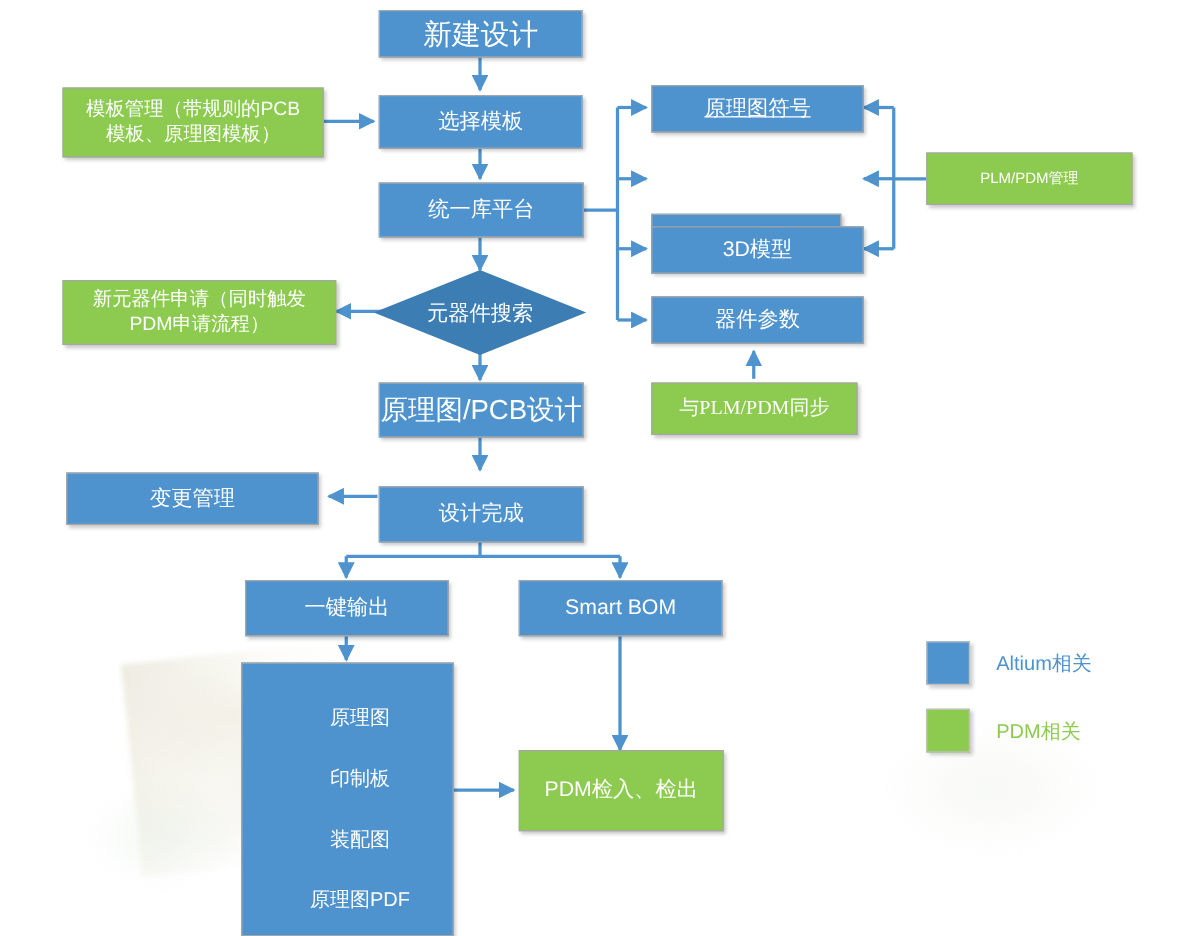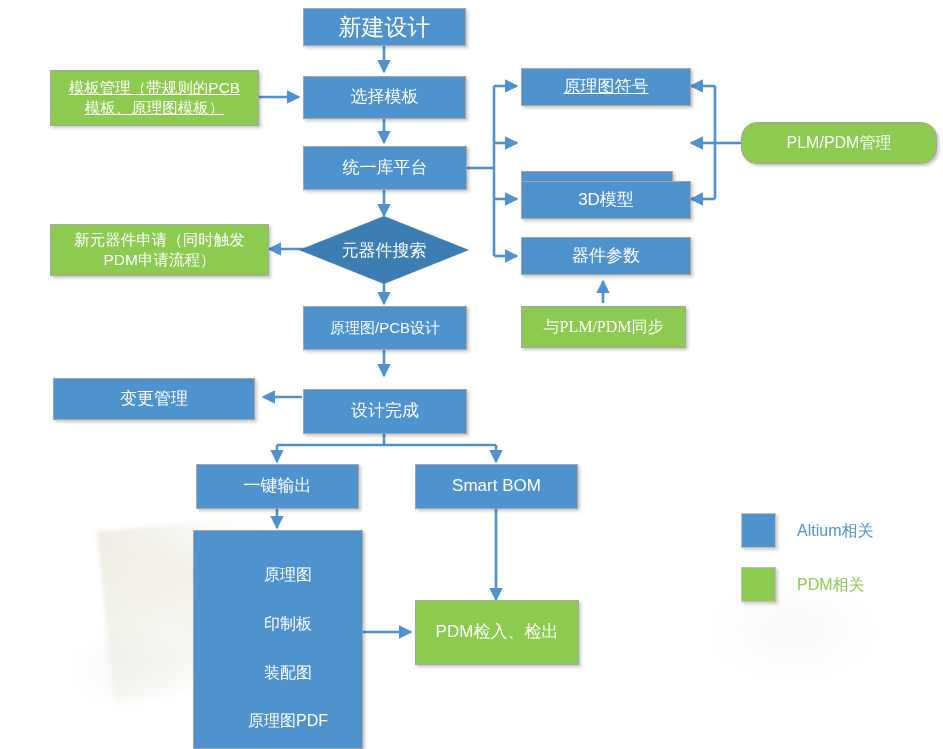--- a/index.html
+++ b/index.html
@@ -133,46 +133,46 @@
       <path d="M715,199 L691,199" marker-end="url(#ar)"></path>
 
       <path d="M603,303 L603,281" marker-end="url(#ar)"></path>
     </g>
   </svg>
 
   <div class="node blue" style="left:303px;top:8px;width:163px;height:38px;font-size:23px;">新建设计</div>
 
   <div class="node blue" style="left:303px;top:76px;width:163px;height:43px;font-size:17px;">选择模板</div>
 
-  <div class="node green" style="left:50px;top:70px;width:209px;height:56px;font-size:15.5px;text-decoration:underline;">模板管理（带规则的PCB
+  <div class="node green" style="left:50px;top:70px;width:209px;height:56px;font-size:15.5px;">模板管理（带规则的PCB
 模板、原理图模板）</div>
 
   <div class="node blue" style="left:303px;top:146px;width:164px;height:44px;font-size:17px;">统一库平台</div>
 
   <div class="node blue" style="left:521px;top:68px;width:170px;height:38px;font-size:17px;text-decoration:underline;">原理图符号</div>
 
   <div class="node blue" style="left:521px;top:124px;width:152px;height:38px;font-size:17px;margin-top:47px;">PCB封装</div>
 
   <div class="node blue" style="left:521px;top:181px;width:170px;height:38px;font-size:17px;">3D模型</div>
 
   <div class="node blue" style="left:521px;top:237px;width:170px;height:38px;font-size:17px;">器件参数</div>
 
-  <div class="node green" style="left:741px;top:122px;width:196px;height:42px;font-size:16px;border-radius:16px;">PLM/PDM管理</div>
+  <div class="node green" style="left:741px;top:122px;width:165px;height:42px;font-size:12px;">PLM/PDM管理</div>
 
   <div class="node green" style="left:521px;top:306px;width:165px;height:42px;font-size:16px;font-family:Liberation Serif, serif;">与PLM/PDM同步</div>
 
   <div class="diamond-wrap" style="left:299px;top:216px;width:170px;height:68px;">
     <div class="diamond-shape"></div>
     <span class="diamond-label">元器件搜索</span>
   </div>
 
   <div class="node green" style="left:50px;top:224px;width:219px;height:52px;font-size:15.5px;">新元器件申请（同时触发
 PDM申请流程）</div>
 
-  <div class="node blue" style="left:303px;top:306px;width:164px;height:44px;font-size:15px;">原理图/PCB设计</div>
+  <div class="node blue" style="left:303px;top:306px;width:164px;height:44px;font-size:22px;">原理图/PCB设计</div>
 
   <div class="node blue" style="left:303px;top:378px;width:164px;height:45px;font-size:17px;margin-top:11px;">设计完成</div>
 
   <div class="node blue" style="left:53px;top:378px;width:202px;height:42px;font-size:17px;">变更管理</div>
 
   <div class="node blue" style="left:196px;top:464px;width:163px;height:45px;font-size:17px;">一键输出</div>
 
   <div class="node blue" style="left:415px;top:464px;width:163px;height:45px;font-size:17px;">Smart BOM</div>
 
   <div class="node blue list-node" style="left:193px;top:530px;width:170px;height:219px;padding-left:20px;">

